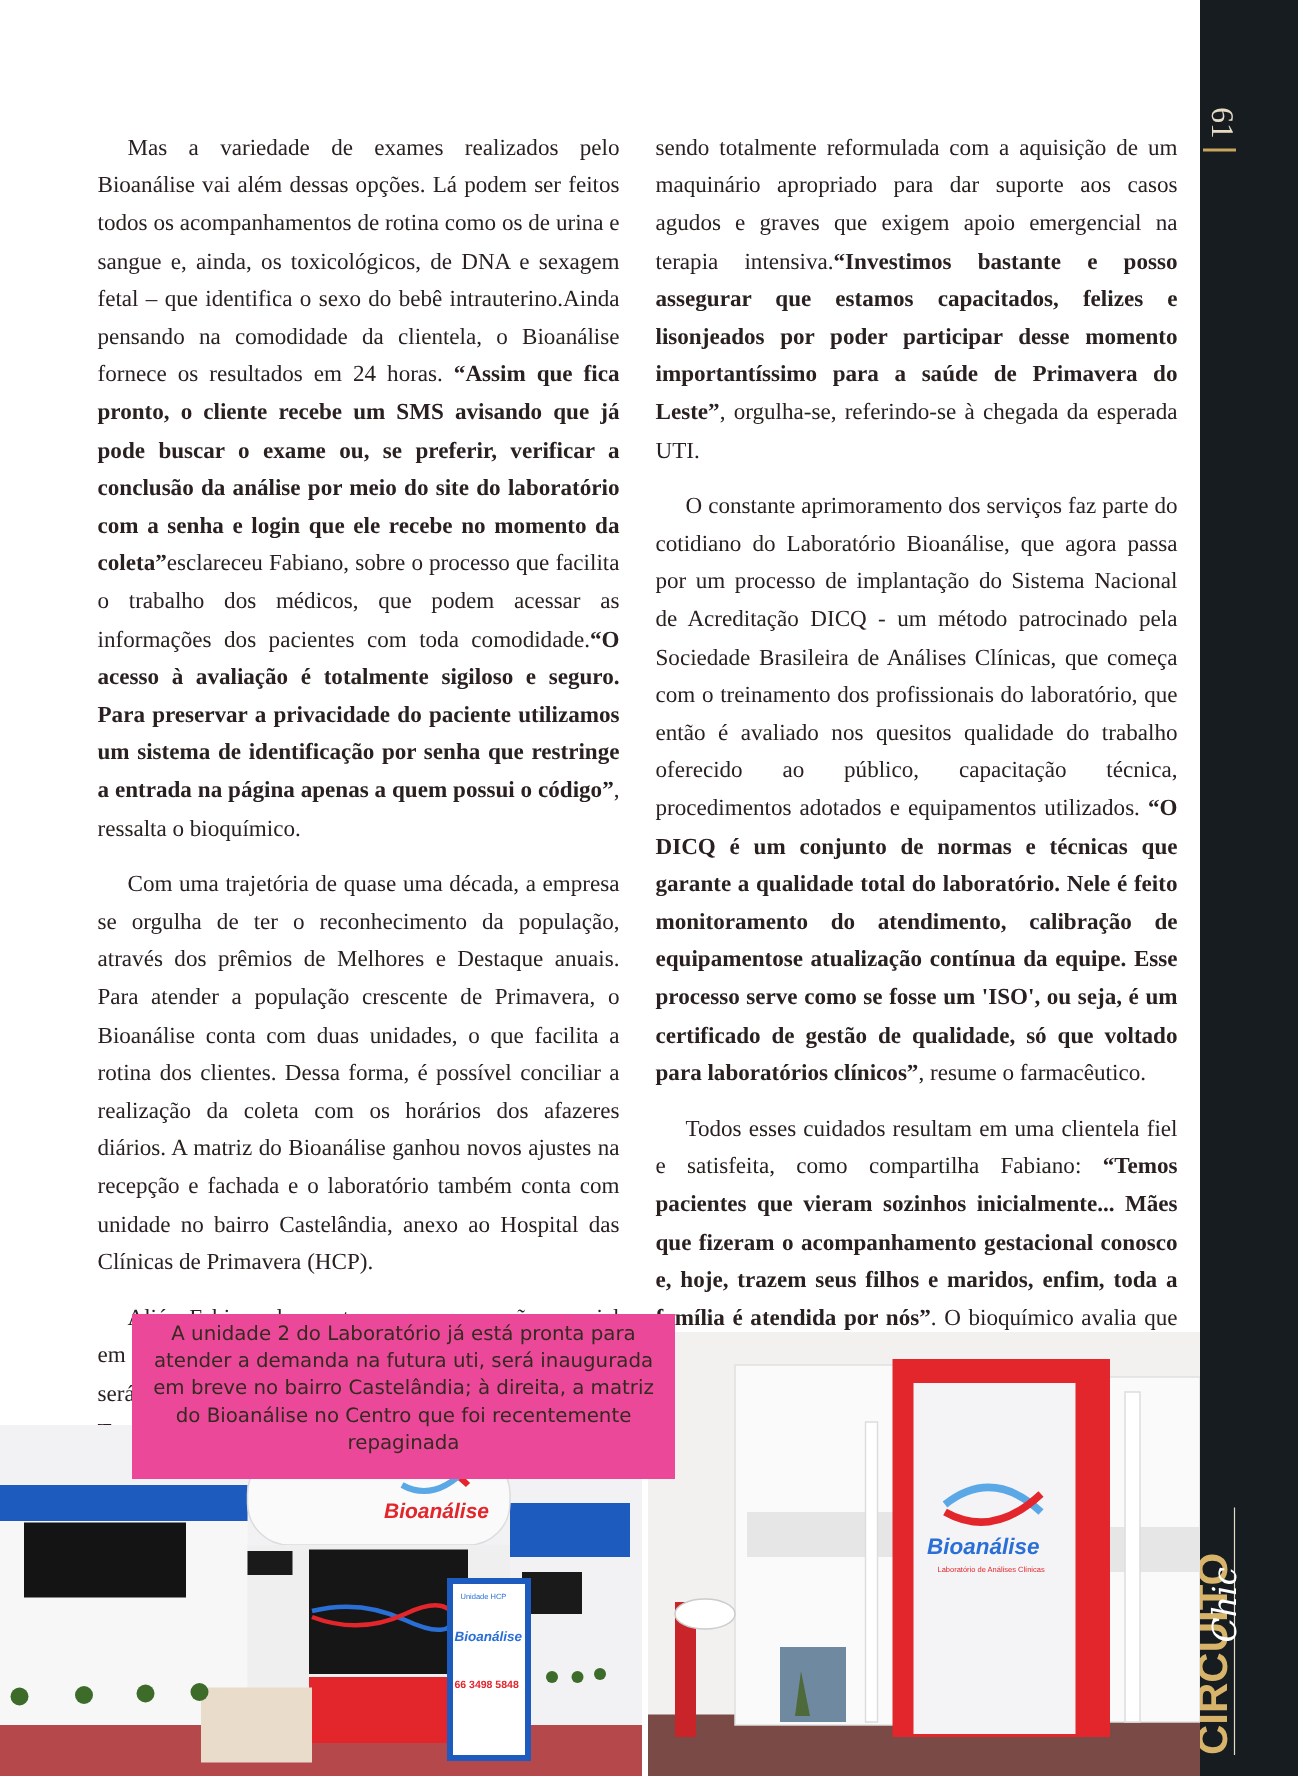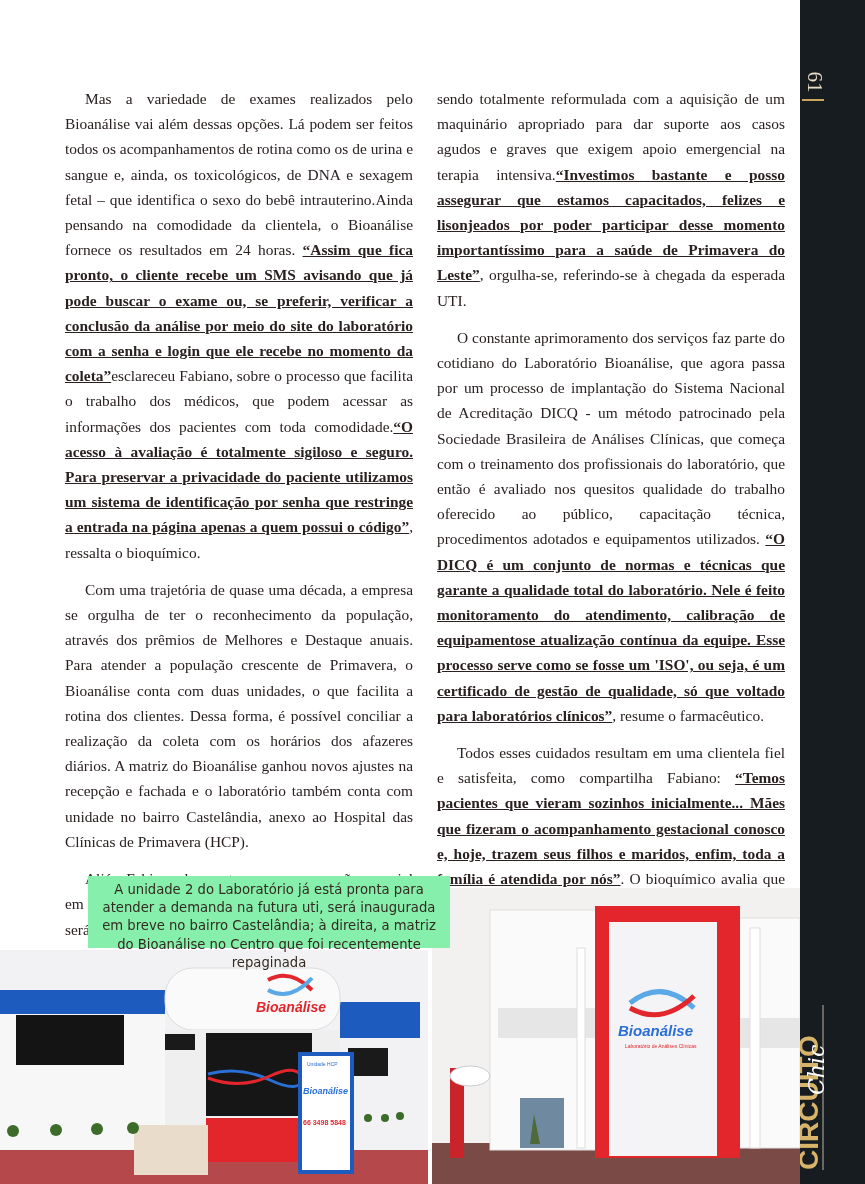--- a/index.html
+++ b/index.html
@@ -9,25 +9,25 @@
   .page-num { position: absolute; left: 800px; top: 62px; width: 30px; height: 40px; color: #e6dcc6;
               font-size: 21px; transform: rotate(90deg); transform-origin: center; text-align: center; line-height: 40px; }
   .page-num-bar { position: absolute; left: 802px; top: 99px; width: 22px; height: 2px; background: #c9a45c; }
   .brand { position: absolute; left: 790px; top: 1000px; width: 40px; height: 175px; }
   .brand svg { width: 100%; height: 100%; }
   .col { position: absolute; top: 74px; width: 348px; font-size: 15.4px; line-height: 25.2px; text-align: justify; }
   .col-left { left: 65px; }
   .col-right { left: 437px; }
   .col p { margin: 12px 0 8px 0; text-indent: 20px; }
   .col p.noindent { text-indent: 0; }
-  .col b { font-weight: bold; text-decoration: underline; }
+  .col b { font-weight: bold; }
   .link { color: #d1202c; font-family: "Liberation Sans", sans-serif; font-weight: bold; font-size: 15px; text-indent: 0; display: block; margin-top: -4px; }
   .photo-left { position: absolute; left: 0; top: 950px; width: 428px; height: 234px; background: #d8d4d0; overflow: hidden; }
   .photo-right { position: absolute; left: 432px; top: 888px; width: 368px; height: 296px; background: #e8e4e2; overflow: hidden; }
-  .caption { position: absolute; left: 88px; top: 876px; width: 362px; height: 72px; background: #86efac; color: #332a20;
+  .caption { position: absolute; left: 88px; top: 876px; width: 362px; height: 110px; background: #ec4899; color: #332a20;
              font-family: "DejaVu Sans", sans-serif; font-size: 13.2px; line-height: 18.2px; text-align: center;
              padding: 5px 6px; box-sizing: border-box; }
 </style>
 </head>
 <body>
 
 <div class="sidebar"></div>
 <div class="page-num">61</div>
 <div class="page-num-bar"></div>
 <div class="brand">

